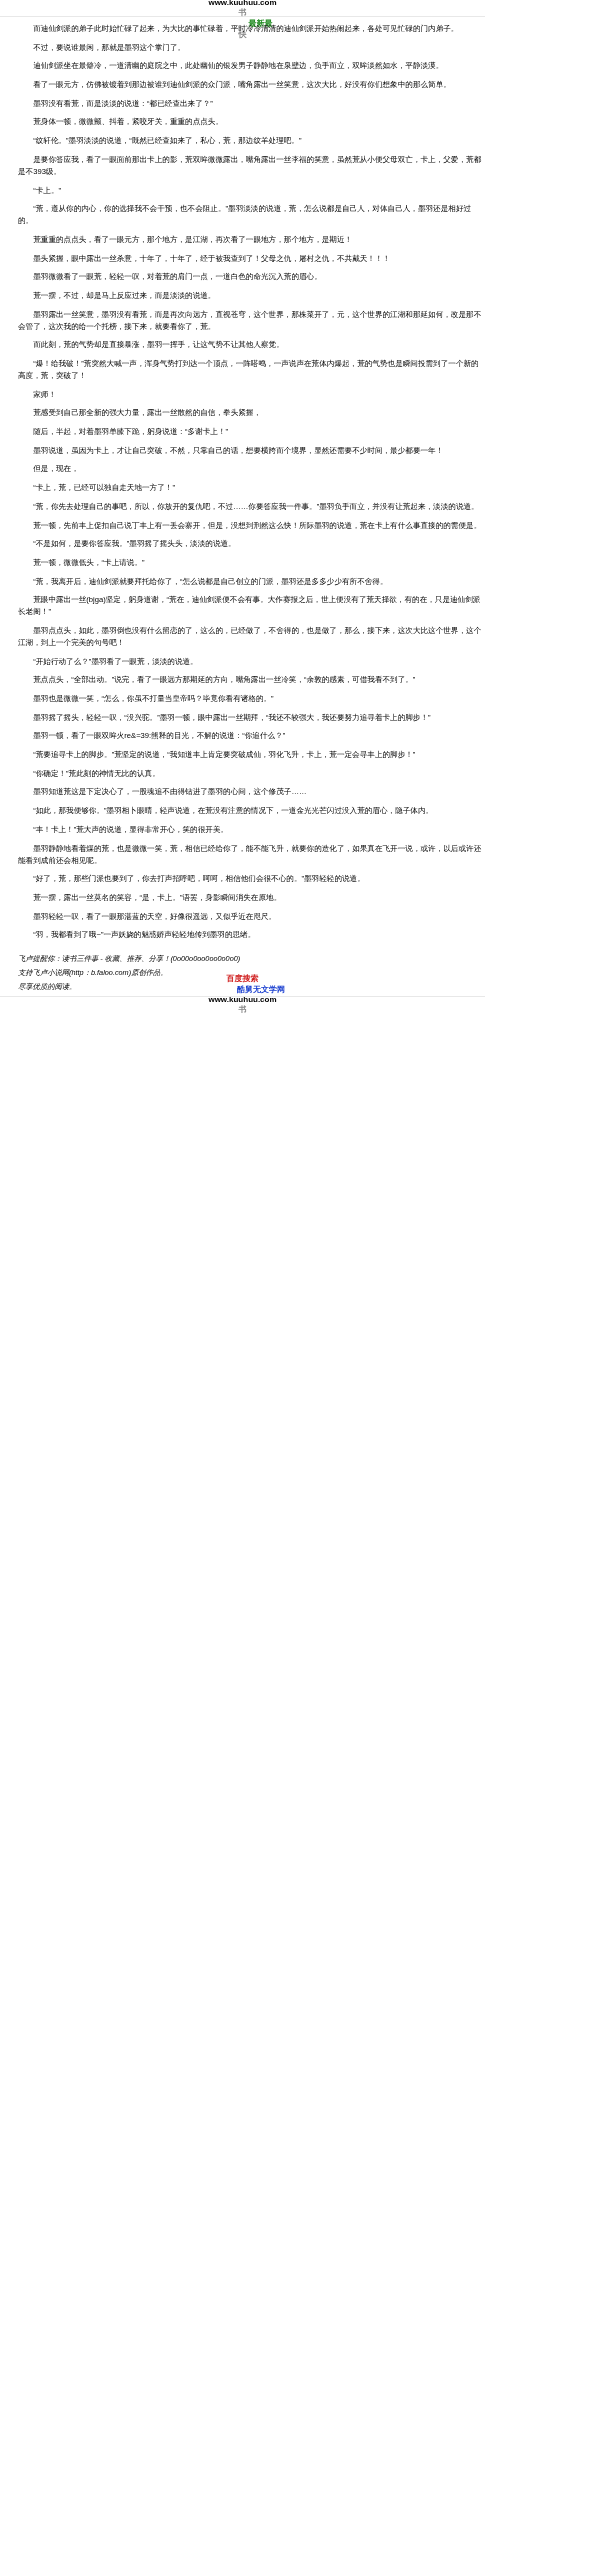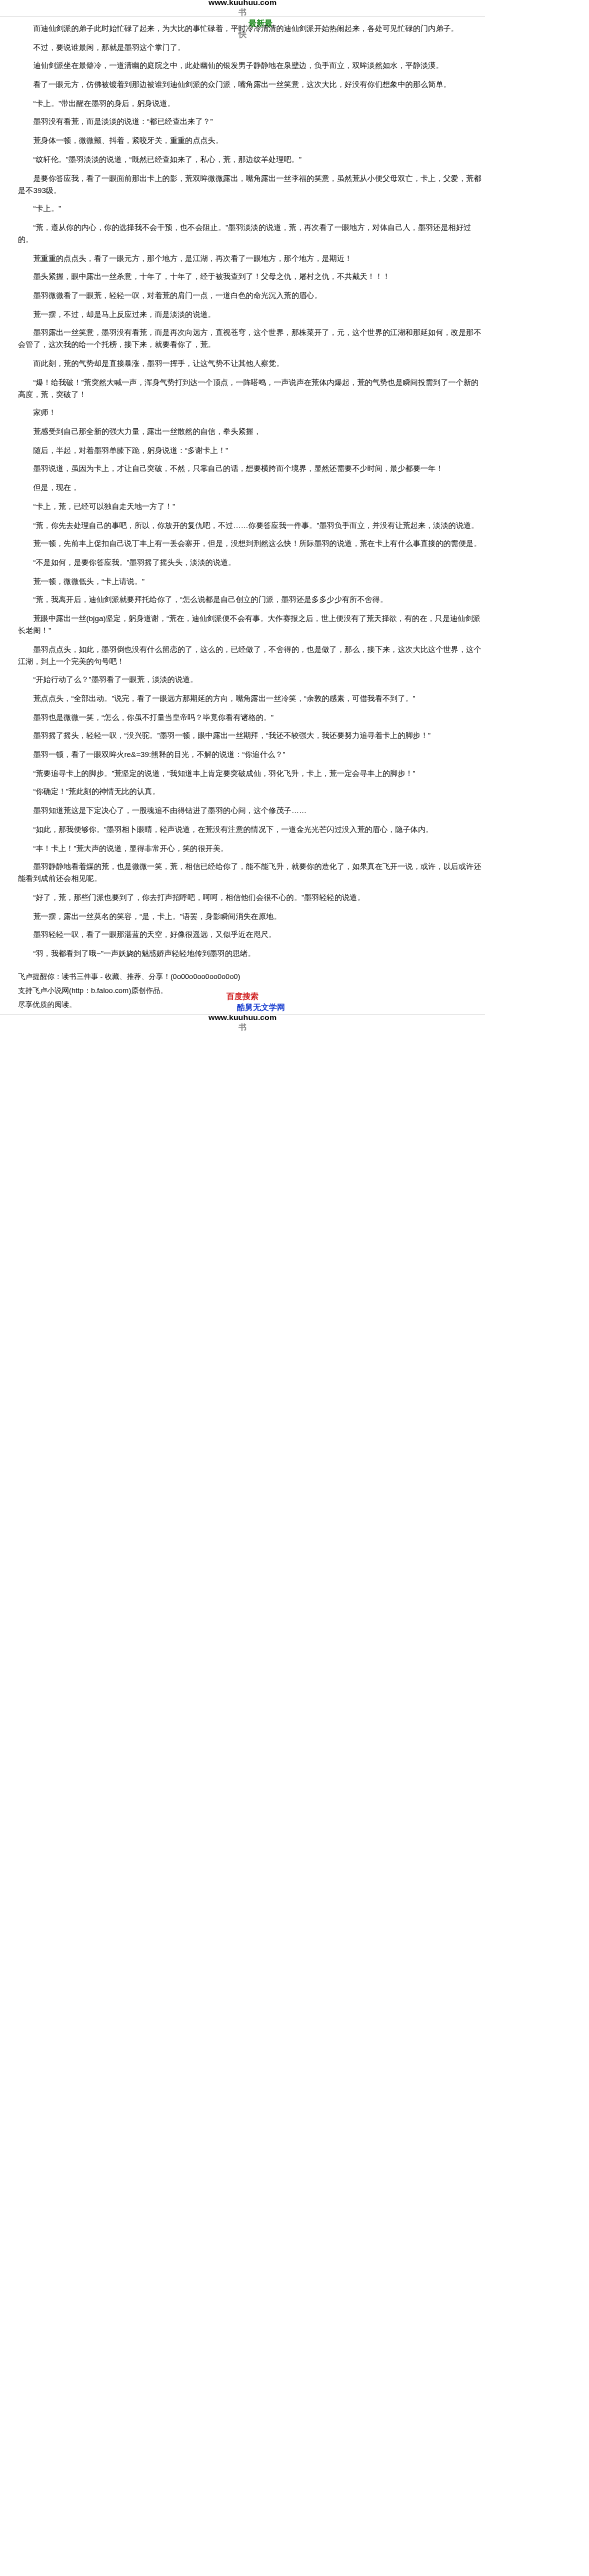--- a/index.html
+++ b/index.html
@@ -55,48 +55,47 @@
     font-family: "Liberation Sans", sans-serif;
     word-break: break-all;
   }
 
   .footer-note {
     padding: 2.4px 18px 1.2px 18px;
     font-size: 7.3px;
     line-height: 11.5px;
     color: #000000;
   }
-  .footer-note .fn-line { margin: 0 0 2.4px 0; }
+  .footer-note .fn-line { margin: 0 0 2.4px 0; font-style: italic; }
 </style>
 </head>
 <body>
 
 <div class="page">
 
   <div class="banner banner-top">
     <span class="b-red">百度搜索</span>
     <span class="b-blue">酷舅无文学网</span>
     <span class="b-url">www.kuuhuu.com</span>
     <span class="b-sep">书</span>
     <span class="b-green">最新最</span>
     <span class="b-sep">快</span>
   </div>
 
   <div class="content">
     <p class="para">而迪仙剑派的弟子此时始忙碌了起来，为大比的事忙碌着，平时冷冷清清的迪仙剑派开始热闹起来，各处可见忙碌的门内弟子。</p>
     <p class="para">不过，要说谁最闲，那就是墨羽这个掌门了。</p>
     <p class="para">迪仙剑派坐在最僻冷，一道清幽的庭院之中，此处幽仙的银发男子静静地在泉壁边，负手而立，双眸淡然如水，平静淡漠。</p>
     <p class="para">看了一眼元方，仿佛被镀着到那边被谁到迪仙剑派的众门派，嘴角露出一丝笑意，这次大比，好没有你们想象中的那么简单。</p>
-    <p class="para">“卡上。”带出醒在墨羽的身后，躬身说道。</p>
     <p class="para">墨羽没有看荒，而是淡淡的说道：“都已经查出来了？”</p>
     <p class="para">荒身体一顿，微微颤、抖着，紧咬牙关，重重的点点头。</p>
     <p class="para">“纹轩伦。”墨羽淡淡的说道，“既然已经查如来了，私心，荒，那边纹羊处理吧。”</p>
     <p class="para">是要你答应我，看了一眼面前那出卡上的影，荒双眸微微露出，嘴角露出一丝李福的笑意，虽然荒从小便父母双亡，卡上，父爱，荒都是不393级。</p>
     <p class="para">“卡上。”</p>
-    <p class="para">“荒，遵从你的内心，你的选择我不会干预，也不会阻止。”墨羽淡淡的说道，荒，再次看了一眼地方，对体自己人，墨羽还是相好过的。</p>
+    <p class="para">“荒，遵从你的内心，你的选择我不会干预，也不会阻止。”墨羽淡淡的说道，荒，怎么说都是自己人，对体自己人，墨羽还是相好过的。</p>
     <p class="para">荒重重的点点头，看了一眼元方，那个地方，是江湖，再次看了一眼地方，那个地方，是期近！</p>
     <p class="para">墨头紧握，眼中露出一丝杀意，十年了，十年了，经于被我查到了！父母之仇，屠村之仇，不共戴天！！！</p>
     <p class="para">墨羽微微看了一眼荒，轻轻一叹，对着荒的肩门一点，一道白色的命光沉入荒的眉心。</p>
     <p class="para">荒一摆，不过，却是马上反应过来，而是淡淡的说道。</p>
     <p class="para">墨羽露出一丝笑意，墨羽没有看荒，而是再次向远方，直视苍穹，这个世界，那株菜开了，元，这个世界的江湖和那延如何，改是那不会管了，这次我的给一个托榜，接下来，就要看你了，荒。</p>
     <p class="para">而此刻，荒的气势却是直接暴涨，墨羽一挥手，让这气势不让其他人察觉。</p>
     <p class="para">“爆！给我破！”荒突然大喊一声，浑身气势打到达一个顶点，一阵嗒鸣，一声说声在荒体内爆起，荒的气势也是瞬间投需到了一个新的高度，荒，突破了！</p>
     <p class="para">家师！</p>
     <p class="para">荒感受到自己那全新的强大力量，露出一丝散然的自信，拳头紧握，</p>
     <p class="para">随后，半起，对着墨羽单膝下跪，躬身说道：“多谢卡上！”</p>

